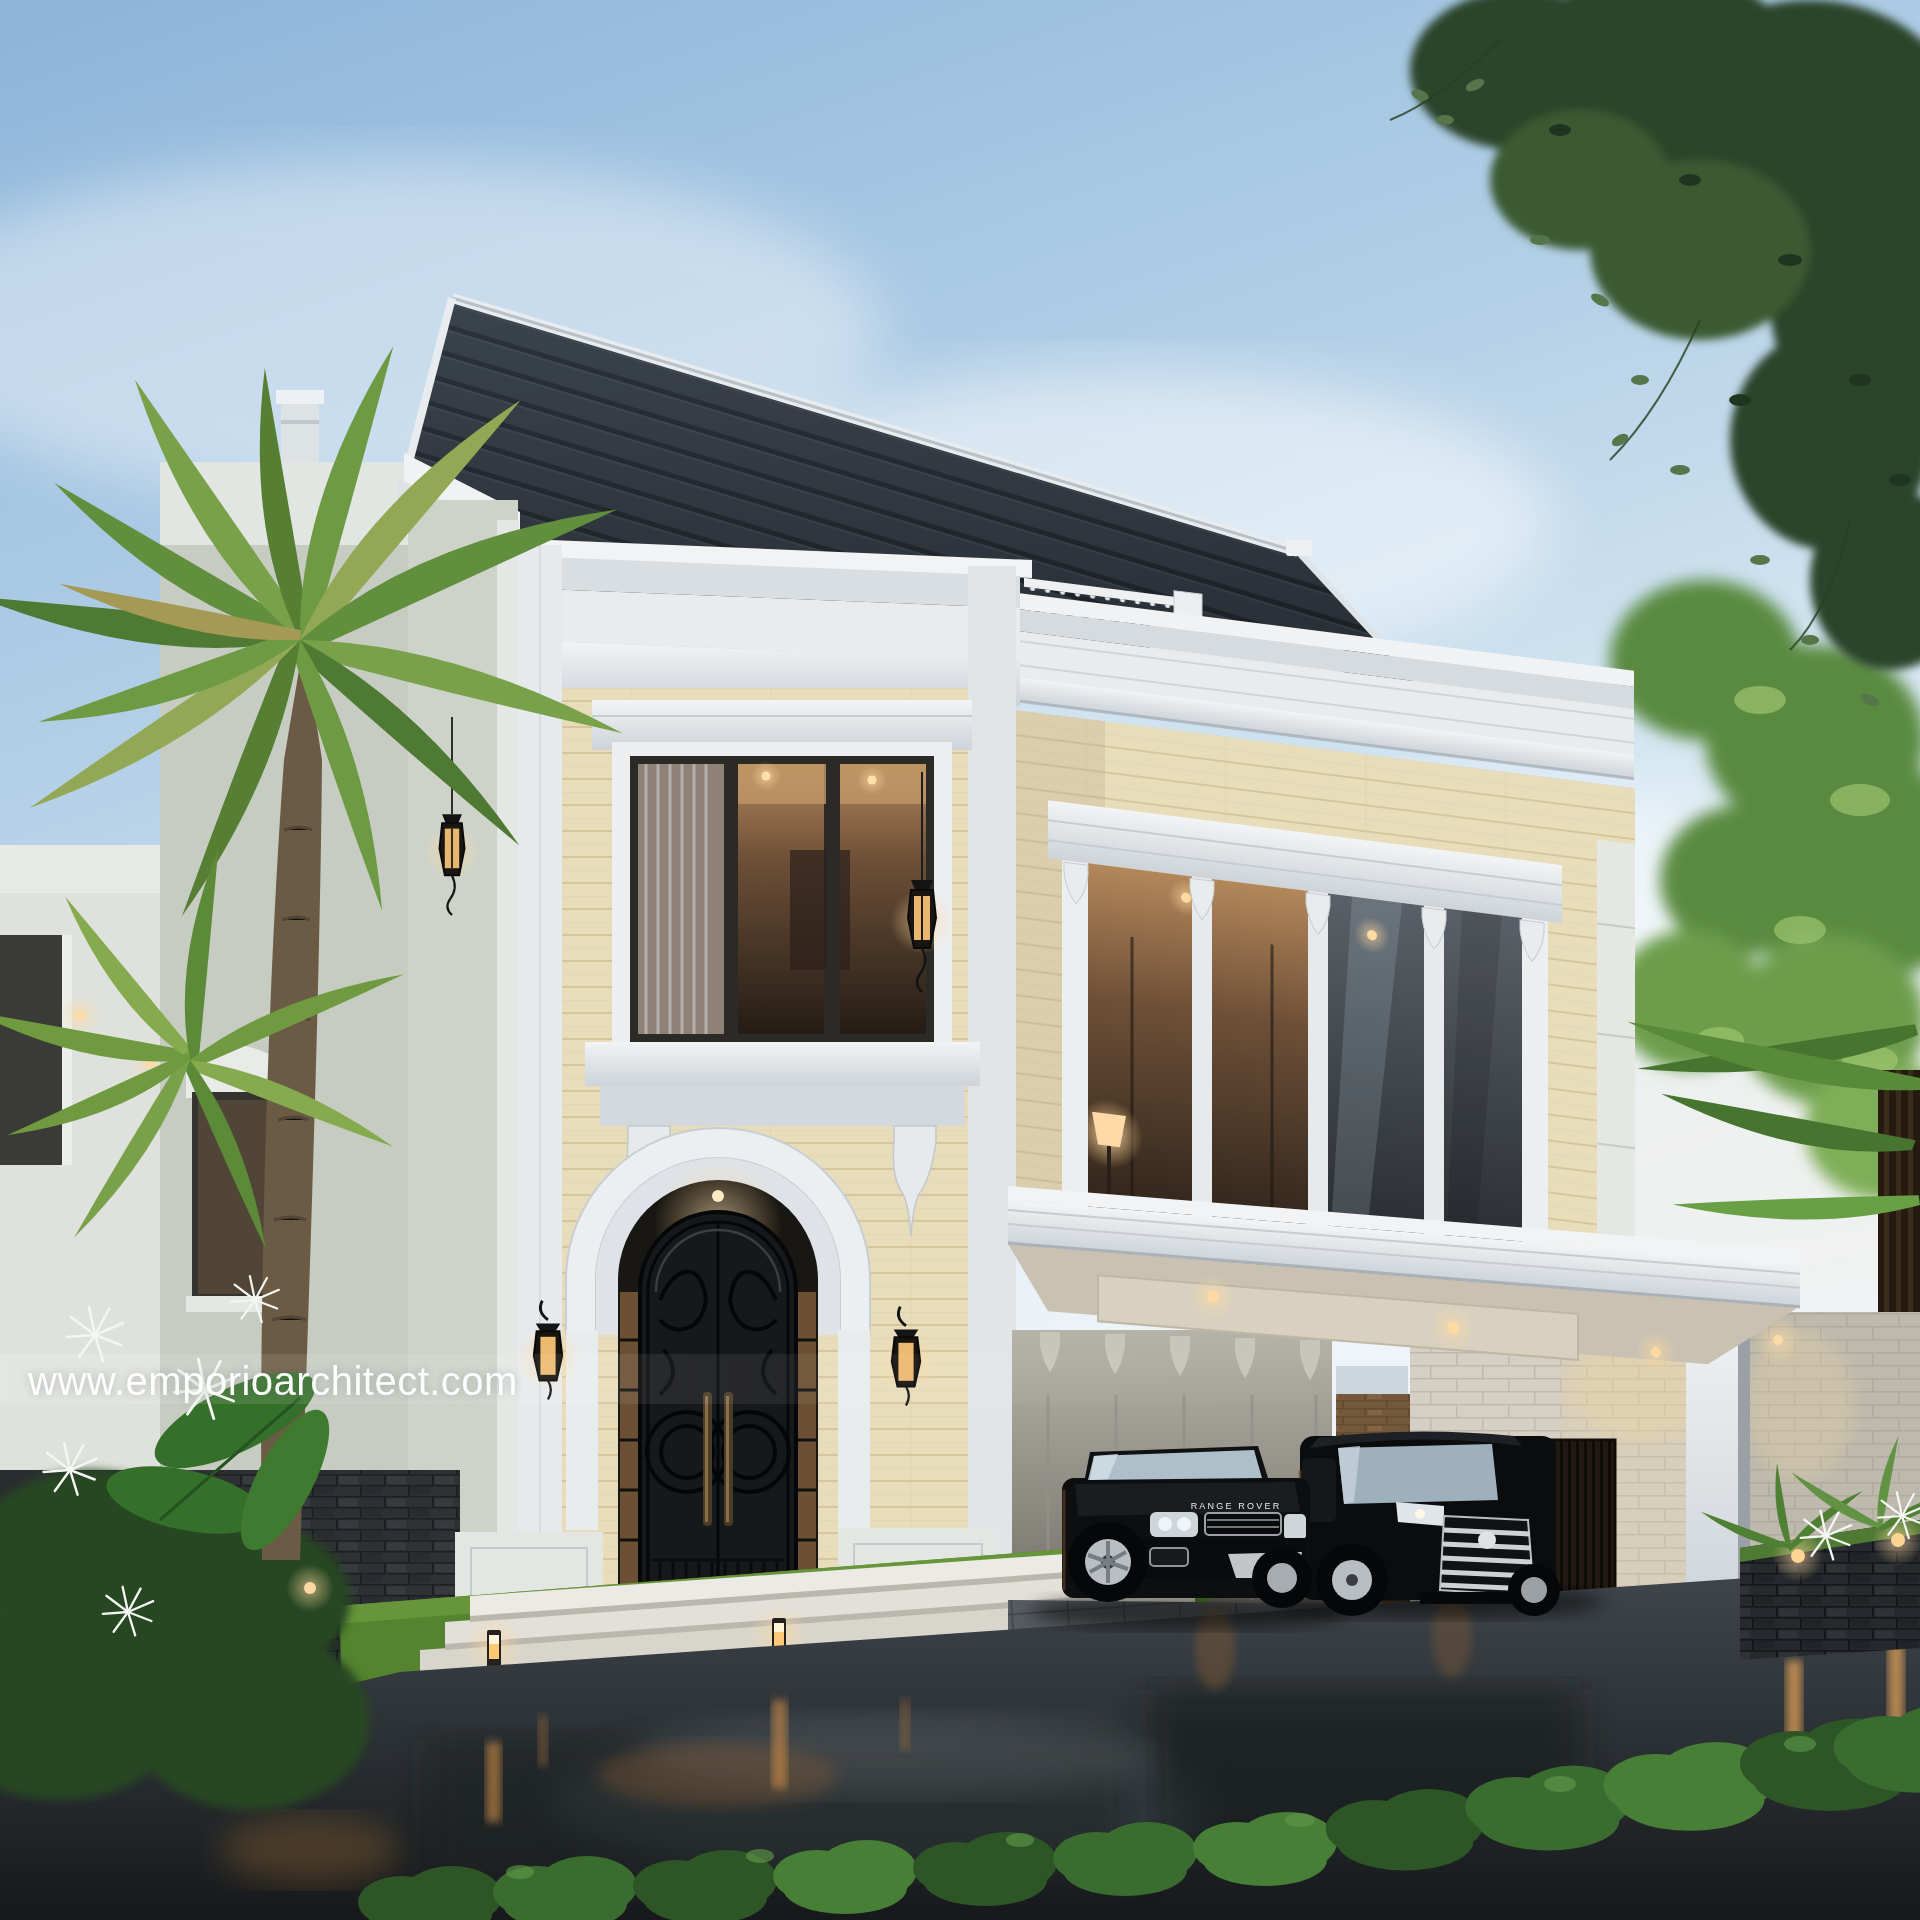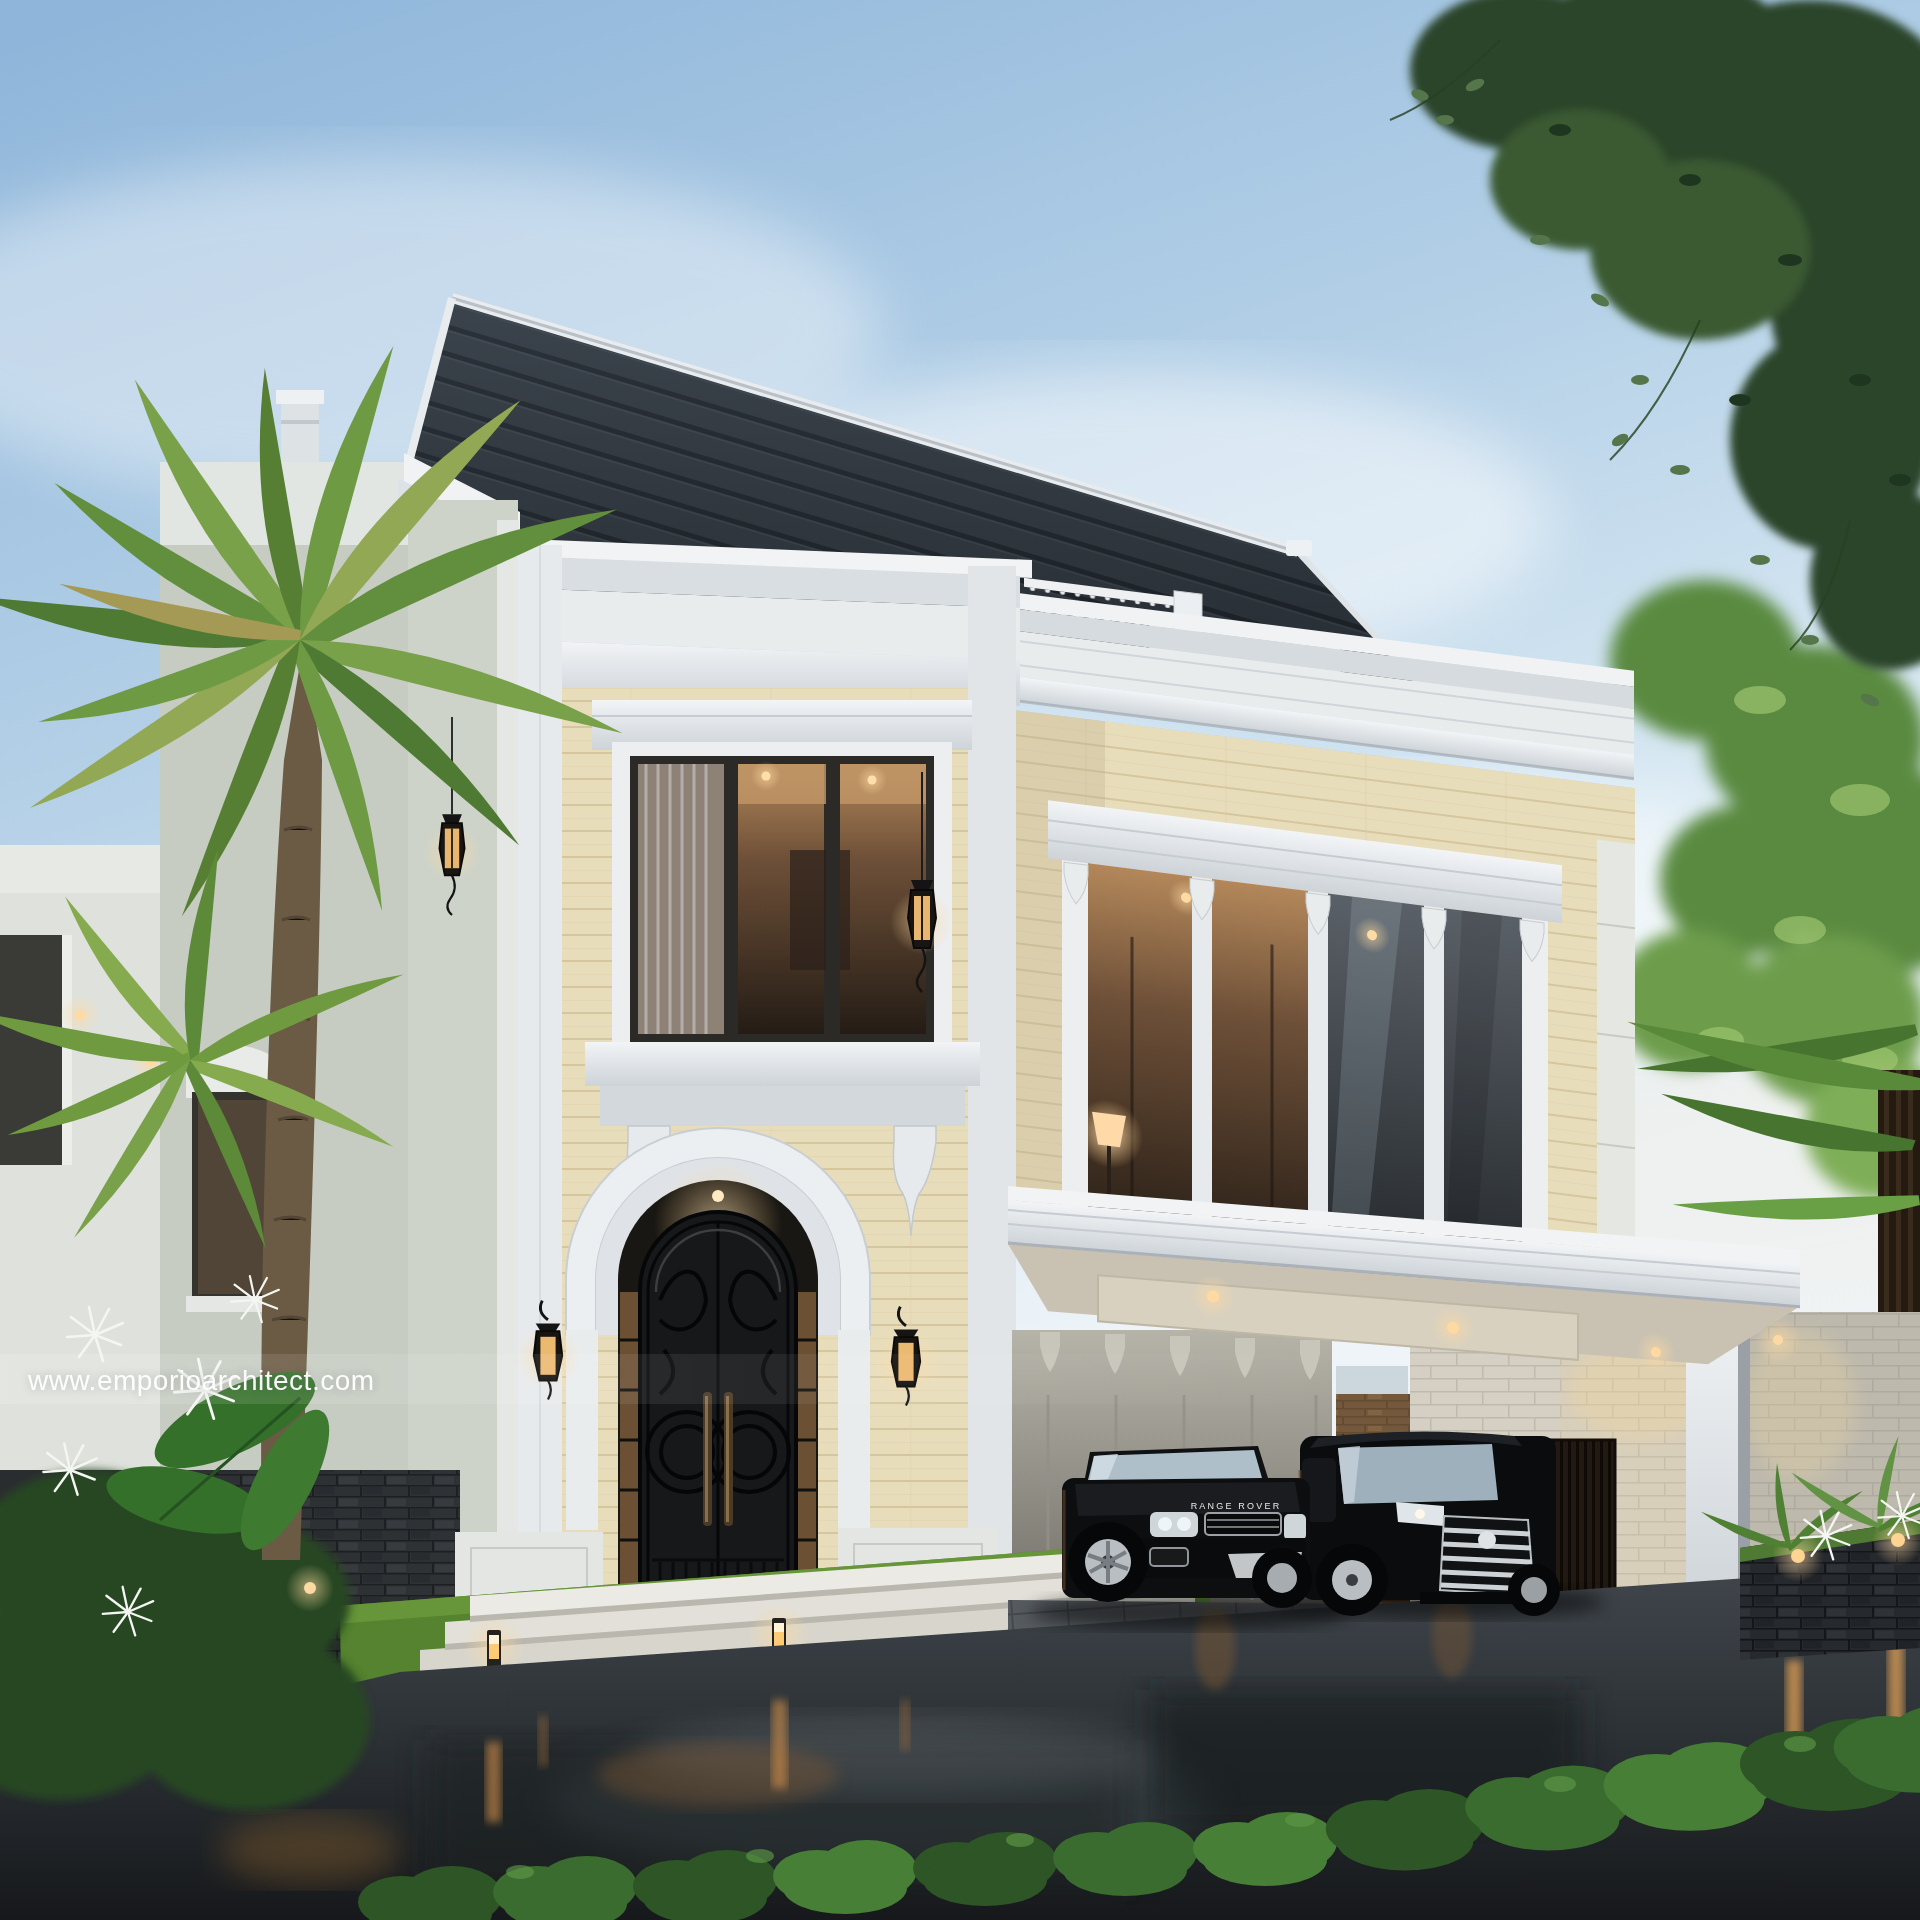--- a/index.html
+++ b/index.html
@@ -1,21 +1,21 @@
 <!DOCTYPE html>
 <html><head>
 <meta charset="utf-8">
 <style>
   html,body{margin:0;padding:0;background:#0b0d0f;}
   .scene{position:relative;width:1920px;height:1920px;overflow:hidden;
          font-family:"Liberation Sans",sans-serif;}
   .scene svg{position:absolute;left:0;top:0;}
   .wm-band{position:absolute;left:0;top:1354px;width:1360px;height:50px;
     background:linear-gradient(90deg,rgba(255,255,255,.13),rgba(255,255,255,.06) 62%,rgba(255,255,255,0));}
-  .wm-text{position:absolute;left:28px;top:1362px;font-size:28px;line-height:38px;
+  .wm-text{position:absolute;left:28px;top:1362px;font-size:40px;line-height:38px;
     color:rgba(255,255,255,.96);letter-spacing:.5px;text-shadow:0 0 8px rgba(40,50,60,.25);}
 </style>
 </head>
 <body>
 
 <div class="scene">
 <svg width="1920" height="1920" viewBox="0 0 1920 1920">
 <defs>
   <linearGradient id="skyG" gradientUnits="userSpaceOnUse" x1="150" y1="0" x2="650" y2="1500">
     <stop offset="0" stop-color="#8fb6da"></stop>

